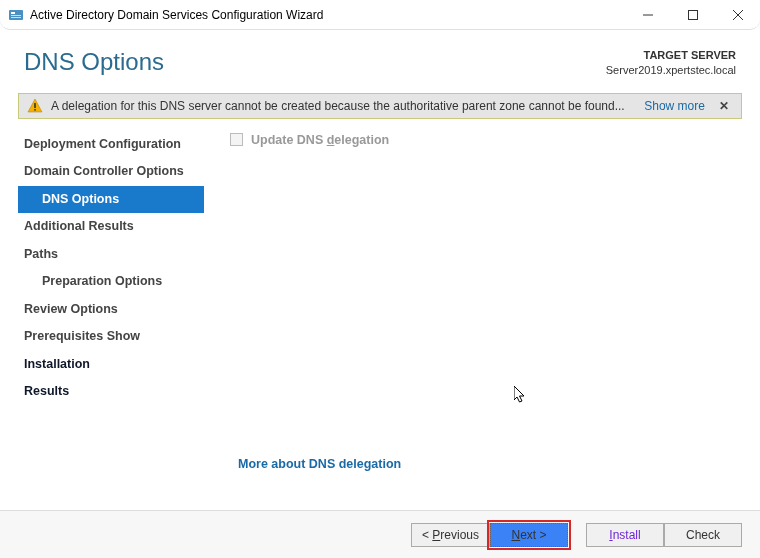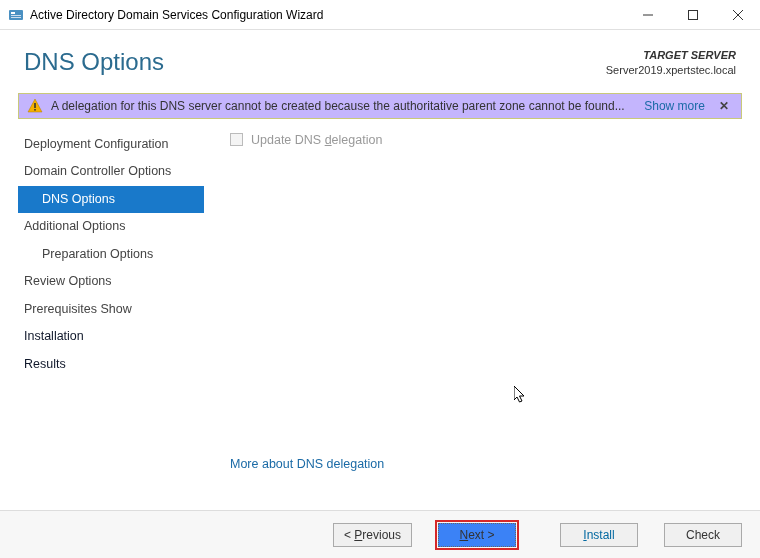--- a/index.html
+++ b/index.html
@@ -1,52 +1,52 @@
 <!DOCTYPE html>
 <html><head>
 <meta charset="utf-8">
 <style>
 * { box-sizing: border-box; margin: 0; padding: 0; font-family: "Segoe UI", Arial, sans-serif; }
 body { width: 760px; height: 558px; background: #fff; overflow: hidden; position: relative; }
 
-.titlebar { height: 30px; background: #fff; border-bottom: 1px solid #e0e0e0; display: flex; align-items: center; padding: 0 0 0 8px; }
+.titlebar { height: 30px; background: #fff; border-bottom: 1px solid #e0e0e0; display: flex; align-items: center; padding: 0 0 0 8px; border-radius: 10px; }
 .titlebar .icon { width: 16px; height: 16px; margin-right: 6px; display: flex; align-items: center; justify-content: center; }
 .titlebar .title { font-size: 12px; color: #000; flex: 1; }
 .titlebar .winbtns { display: flex; }
 .titlebar .winbtn { width: 45px; height: 30px; display: flex; align-items: center; justify-content: center; font-size: 13px; color: #333; cursor: default; }
 
 .header { display: flex; justify-content: space-between; align-items: flex-start; padding: 18px 24px 14px 24px; }
 .header .page-title { color: #2b6b8f; font-size: 24px; font-weight: 400; }
 .header .target { text-align: right; font-size: 11px; color: #333; line-height: 1.4; }
-.header .target .lbl { font-weight: bold; font-style: italic; }
+.header .target .lbl { font-weight: bold; }
 
-.warnbar { margin: 0 18px; background: #c4b5fd; border: 1px solid #c9c97a; padding: 4px 8px; display: flex; align-items: center; font-size: 12px; color: #333; }
+.warnbar { margin: 0 18px; background: #e5e5e5; border: 1px solid #c9c97a; padding: 4px 8px; display: flex; align-items: center; font-size: 12px; color: #333; }
 .warnbar .warn-icon { width: 16px; height: 16px; margin-right: 8px; flex-shrink: 0; }
 .warnbar .msg { flex: 1; white-space: nowrap; overflow: hidden; text-overflow: ellipsis; }
 .warnbar .showmore { color: #1a6aa6; margin: 0 10px; cursor: pointer; }
 .warnbar .close { color: #444; font-weight: bold; cursor: pointer; padding: 0 4px; }
 
-.body { display: flex; padding: 8px 18px 0 18px; height: 362px; }
+.body { display: flex; padding: 8px 18px 0 18px; height: 362px; font-weight: bold; }
 .sidebar { width: 186px; flex-shrink: 0; padding-top: 4px; }
 .sidebar .item { font-size: 12.5px; color: #444; padding: 5px 8px 5px 6px; cursor: default; line-height: 1.4; }
 .sidebar .item.indent { padding-left: 24px; }
 .sidebar .item.selected { background: #1979ca; color: #fff; }
 .sidebar .item.disabled { color: #0f172a; }
 
 .content { flex: 1; padding: 6px 0 0 26px; position: relative; }
 .content .heading { font-size: 12.5px; color: #333; margin-bottom: 14px; }
 .checkrow { display: flex; align-items: center; font-size: 12.5px; color: #999; }
 .checkrow .cb { width: 13px; height: 13px; border: 1px solid #bbb; background: #f4f4f4; margin-right: 8px; }
 .checkrow .u { text-decoration: underline; }
 
-.morelink { position: absolute; bottom: 10px; left: 26px; font-size: 12.5px; color: #1a6aa6; cursor: pointer; }
+.morelink { position: absolute; bottom: 10px; left: 34px; font-size: 12.5px; color: #1a6aa6; cursor: pointer; }
 
-.footer { position: absolute; bottom: 0; left: 0; right: 0; height: 48px; border-top: 1px solid #ddd; background: #f7f7f7; display: flex; align-items: center; justify-content: flex-end; padding: 0 18px; gap: 26px; }
+.footer { position: absolute; bottom: 0; left: 0; right: 0; height: 48px; border-top: 1px solid #ddd; background: #f7f7f7; display: flex; align-items: center; justify-content: flex-end; padding: 0 18px; gap: 0; }
 .footer .btn { min-width: 78px; height: 24px; font-size: 12px; border: 1px solid #aaa; background: #f0f0f0; color: #333; padding: 0 10px; cursor: default; }
-.footer .btn.disabled { color: #0369a1; }
+.footer .btn.disabled { color: #6d28d9; }
 .footer .btn .u { text-decoration: underline; }
 .footer .btn.highlight { outline: 2px solid #d62828; outline-offset: 1px; border: 1px dotted #666; background: #3b82f6; }
 
 .cursor { position: absolute; left: 514px; top: 386px; pointer-events: none; }
 </style>
 </head>
 <body>
 
 <div class="titlebar">
   <span class="icon">
@@ -97,21 +97,22 @@
   <span class="msg">A delegation for this DNS server cannot be created because the authoritative parent zone cannot be found...</span>
   <span class="showmore">Show more</span>
   <span class="close">✕</span>
 </div>
 
 <div class="body">
   <div class="sidebar" id="sidebar">
       <div class="item">Deployment Configuration</div>
       <div class="item">Domain Controller Options</div>
       <div class="item selected indent">DNS Options</div>
-      <div class="item">Additional Options</div>
+      <div class="item">Additional Results</div>
+      <div class="item">Paths</div>
       <div class="item indent">Preparation Options</div>
       <div class="item">Review Options</div>
       <div class="item">Prerequisites Show</div>
       <div class="item disabled">Installation</div>
       <div class="item disabled">Results</div>
     </div>
   <div class="content">
     <div class="checkrow">
       <span class="cb"></span>
       <span><span>Update DNS </span><span class="u">d</span><span>elegation</span></span>

